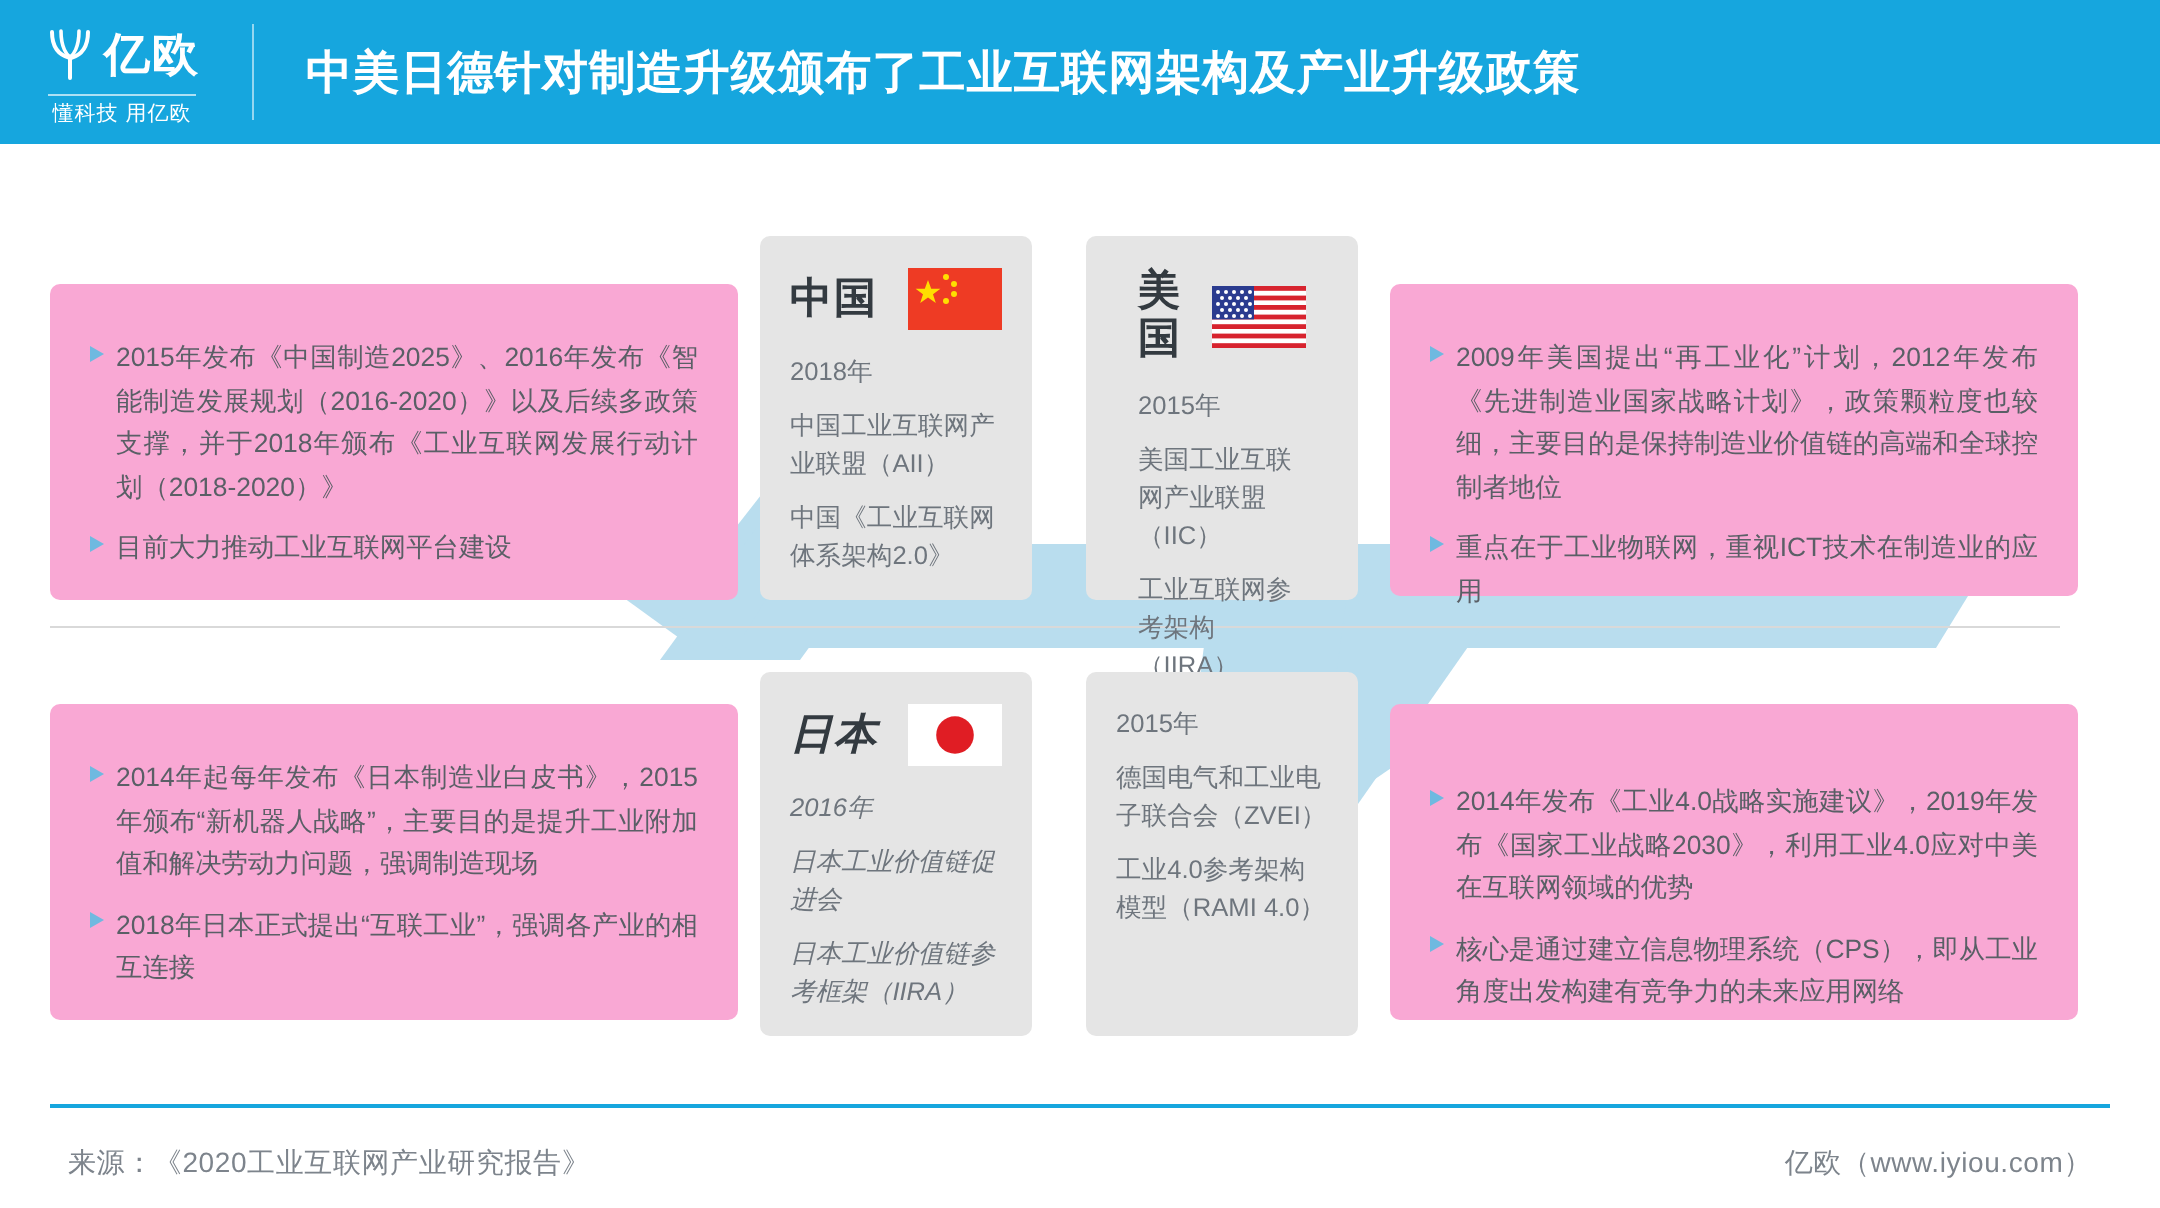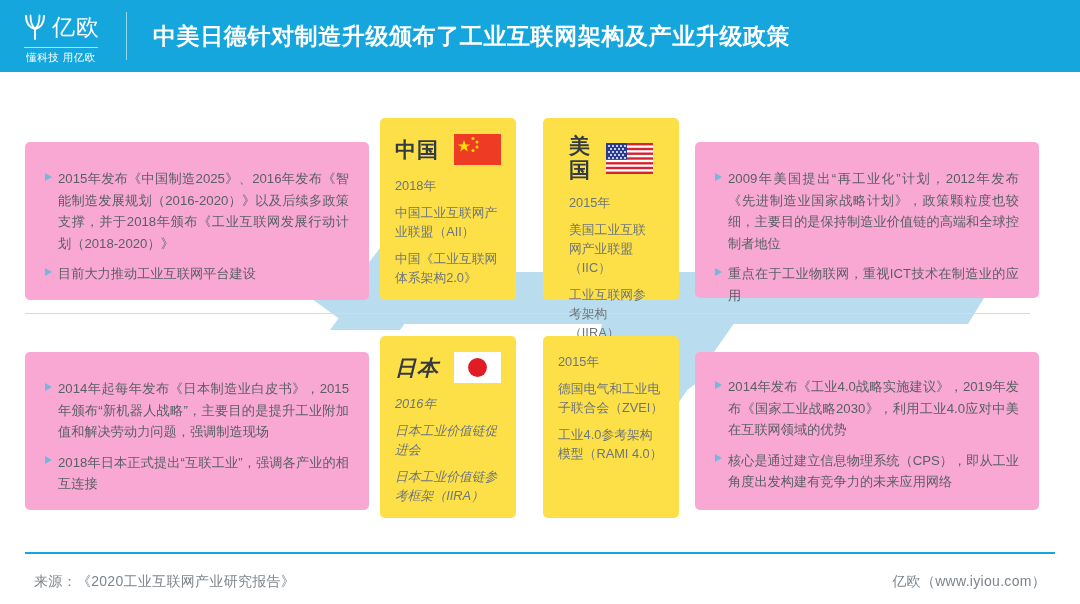--- a/index.html
+++ b/index.html
@@ -19,21 +19,21 @@
   }
   .logo-wrap{
     width:122px;height:72px;
     display:flex;flex-direction:column;
     align-items:center;justify-content:center;
     flex:0 0 122px;
   }
   .logo-top{display:flex;align-items:center;gap:3px;height:34px;}
   .logo-mark{width:27px;height:28px;position:relative;display:block;}
   .logo-cn{
-    color:#ffffff;font-size:23px;font-weight:normal;letter-spacing:1px;
+    color:#ffffff;font-size:23px;font-weight:bold;letter-spacing:1px;
     line-height:26px;
   }
   .logo-rule{
     width:74px;height:1px;background:rgba(255,255,255,.65);margin:3px 0 3px 0;
   }
   .logo-sub{
     color:#ffffff;font-size:10.5px;letter-spacing:.5px;line-height:12px;
   }
   .header-divider{
     width:1px;height:48px;background:rgba(255,255,255,.55);
@@ -56,21 +56,21 @@
     background:#d9d9d9;
   }
 
   
   .panel{
     position:absolute;
     background:#f9a8d4;
     border-radius:5px;
   }
   .panel.wide{width:344px;}
-  .panel.country{width:136px;background:#fde047;}
+  .panel.country{width:136px;background:#e5e5e5;}
 
   .bullets{
     padding:0;margin:0;list-style:none;
   }
   .bullet{
     position:relative;
     color:#5a5f66;
     font-size:13.2px;
     line-height:21.5px;
     padding-left:13px;
@@ -322,21 +322,21 @@
   <div class="country-line">日本工业价值链促进会</div>
   <div class="country-line">日本工业价值链参考框架（IIRA）</div>
 </div>
 
 <div class="panel country" style="left:543px;top:336px;height:182px;padding:16px 15px;box-sizing:border-box;">
   <div class="country-line">2015年</div>
   <div class="country-line">德国电气和工业电子联合会（ZVEI）</div>
   <div class="country-line">工业4.0参考架构模型（RAMI 4.0）</div>
 </div>
 
-<div class="panel wide" style="left:695px;top:352px;height:158px;padding:24px 20px;box-sizing:border-box;">
+<div class="panel wide" style="left:695px;top:352px;height:158px;padding:38px 20px;box-sizing:border-box;">
   <ul class="bullets">
     <li class="bullet">
       <span class="tri"></span>
       <span>2014年发布《工业4.0战略实施建议》，2019年发布《国家工业战略2030》，利用工业4.0应对中美在互联网领域的优势</span>
     </li>
     <li class="bullet">
       <span class="tri"></span>
       <span>核心是通过建立信息物理系统（CPS），即从工业角度出发构建有竞争力的未来应用网络</span>
     </li>
   </ul>

